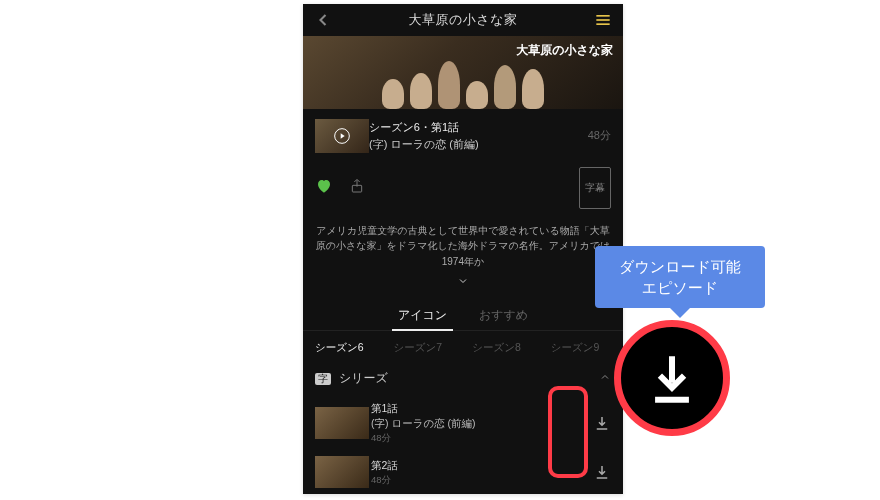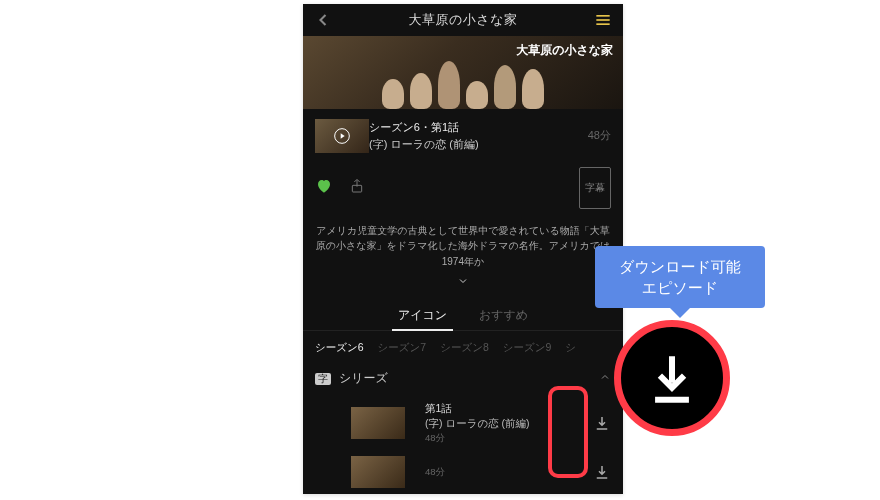--- a/index.html
+++ b/index.html
@@ -124,21 +124,21 @@
   .tab.active::after {
     content: '';
     position: absolute;
     left: 10px; right: 10px; bottom: -1px;
     height: 2px;
     background: #eee;
   }
 
   .seasons {
     display: flex;
-    gap: 14px;
+    gap: 30px;
     padding: 10px 12px;
     font-size: 10.5px;
     color: #555;
     white-space: nowrap;
     overflow: hidden;
   }
   .seasons .season.active { color: #eee; }
 
   .episode-header {
     display: flex;
@@ -155,23 +155,22 @@
     padding: 1px 3px;
     border-radius: 2px;
     line-height: 1;
   }
   .episode-header .caret { margin-left: auto; color:#888; }
 
   .ep-list { display:flex; flex-direction:column; }
   .ep-row {
     display: flex;
     align-items: center;
-    gap: 20px;
+    gap: 2px;
     padding: 6px 12px;
-    margin-left: 36px;
   }
   .ep-thumb {
     width: 54px;
     height: 32px;
     background: linear-gradient(135deg,#7a6345,#3a2a18);
   }
   .ep-text { flex: 1; font-size: 10.5px; line-height:1.4; color:#bbb; }
   .ep-text .ttl { color:#ddd; }
   .ep-text .dur { color:#666; font-size:9.5px; }
   .dl-icon { color:#aaa; width:18px; height:18px; }
@@ -317,20 +316,21 @@
       <span class="dl-icon">
         <svg viewBox="0 0 24 24" fill="none" stroke="currentColor" stroke-width="2">
             <path d="M12 4v10M8 11l4 4 4-4"></path>
             <line x1="5" y1="20" x2="19" y2="20"></line>
           </svg>
       </span>
     </div>
     <div class="ep-row">
       <div class="ep-thumb"></div>
       <div class="ep-text">
+        <div class="ttl">第2話</div>
         <div class="dur">48分</div>
       </div>
       <span class="dl-icon">
         <svg viewBox="0 0 24 24" fill="none" stroke="currentColor" stroke-width="2">
             <path d="M12 4v10M8 11l4 4 4-4"></path>
             <line x1="5" y1="20" x2="19" y2="20"></line>
           </svg>
       </span>
     </div>
   </div>

